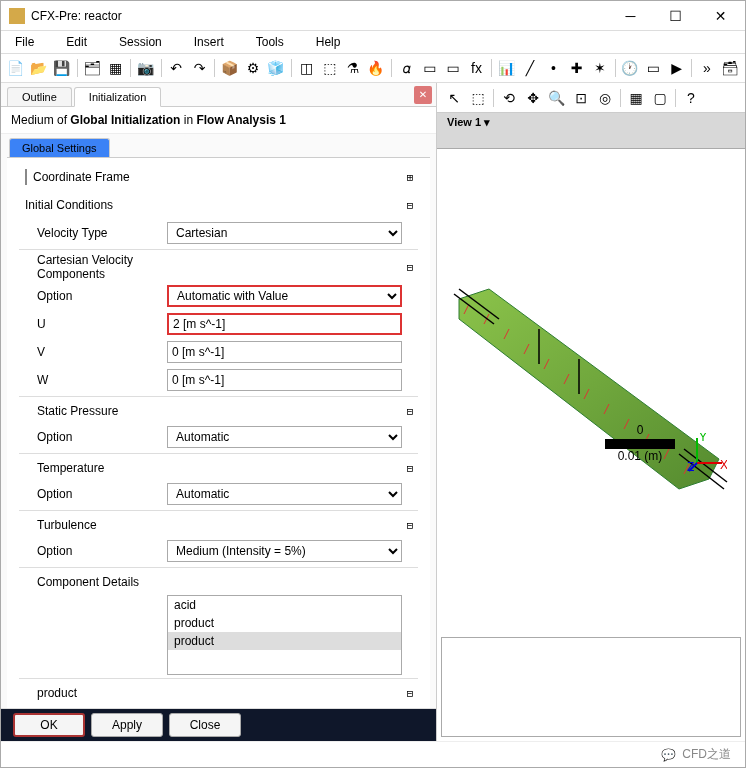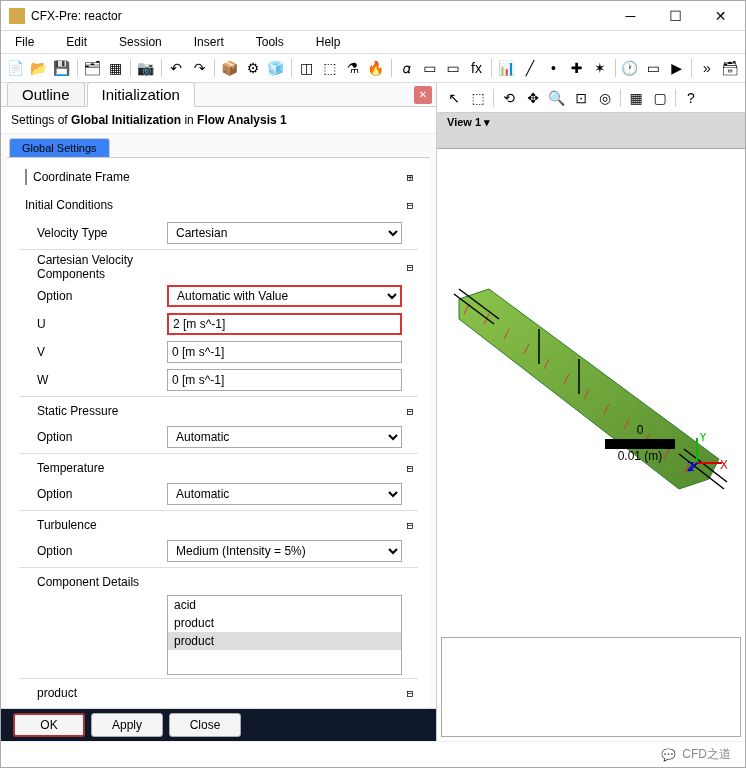--- a/index.html
+++ b/index.html
@@ -11,21 +11,21 @@
 .titlebar .winbtns { display: flex; }
 .titlebar .winbtn { width: 45px; height: 28px; display: flex; align-items: center; justify-content: center; font-size: 14px; }
 .menubar { height: 22px; display: flex; align-items: center; padding: 0 6px; gap: 16px; }
 .menubar span { padding: 2px 8px; }
 .toolbar { height: 30px; border-top: 1px solid #ddd; border-bottom: 1px solid #ddd; display: flex; align-items: center; padding: 0 4px; gap: 2px; overflow: hidden; }
 .tbicon { width: 22px; height: 22px; display: flex; align-items: center; justify-content: center; font-size: 14px; border-radius: 2px; }
 .tbsep { width: 1px; height: 18px; background: #ccc; margin: 0 2px; }
 .body { flex: 1; display: flex; min-height: 0; }
 .leftpanel { width: 436px; border-right: 1px solid #ccc; display: flex; flex-direction: column; background: #fafafa; }
 .tabs { display: flex; border-bottom: 1px solid #ccc; height: 24px; align-items: flex-end; padding-left: 6px; }
-.tab { padding: 3px 14px; border: 1px solid #ccc; border-bottom: none; border-radius: 3px 3px 0 0; background: #f5f5f5; margin-right: 2px; font-size: 15px; }
+.tab { padding: 3px 14px; border: 1px solid #ccc; border-bottom: none; border-radius: 3px 3px 0 0; background: #f5f5f5; margin-right: 2px; font-size: 11px; }
 .tab.active { background: #fff; border-bottom: 1px solid #fff; position: relative; top: 1px; }
 .tab-close { margin-left: auto; width: 18px; height: 18px; background: #d77; color: #fff; border-radius: 2px; display: flex; align-items: center; justify-content: center; margin-right: 4px; font-size: 10px; align-self: center; }
 .details-header { padding: 6px 10px; font-size: 11px; background: #fff; border-bottom: 1px solid #eee; }
 .details-header b { font-weight: bold; }
 .subtabs { display: flex; padding: 4px 8px 0; }
 .subtab { padding: 3px 12px; border: 1px solid #ccc; border-bottom: none; border-radius: 3px 3px 0 0; background: #3b82f6; font-size: 11px; }
 .form { flex: 1; overflow-y: auto; padding: 6px 12px; background: #fff; border-top: 1px solid #ccc; margin: 0 6px; }
 .row { display: flex; align-items: center; min-height: 26px; margin-bottom: 2px; }
 .row .lbl { width: 148px; padding-left: 6px; }
 .row .lbl.indent { padding-left: 18px; }
@@ -118,21 +118,21 @@
   </div>
 
   <div class="body">
     <div class="leftpanel">
       <div class="tabs">
         <div class="tab">Outline</div>
         <div class="tab active">Initialization</div>
         <div class="tab-close">✕</div>
       </div>
       <div class="details-header">
-        <span>Settings of </span><b>Global Initialization</b><span> in </span><b>Flow Analysis 1</b>
+        <span>Medium of </span><b>Global Initialization</b><span> in </span><b>Flow Analysis 1</b>
       </div>
       <div class="subtabs">
         <div class="subtab">Global Settings</div>
       </div>
 
       <div class="form">
         <div class="row">
           <div class="lbl"><span class="checkbox"></span><span>Coordinate Frame</span></div>
           <div class="ctrl"></div>
           <div class="toggle">⊞</div>

